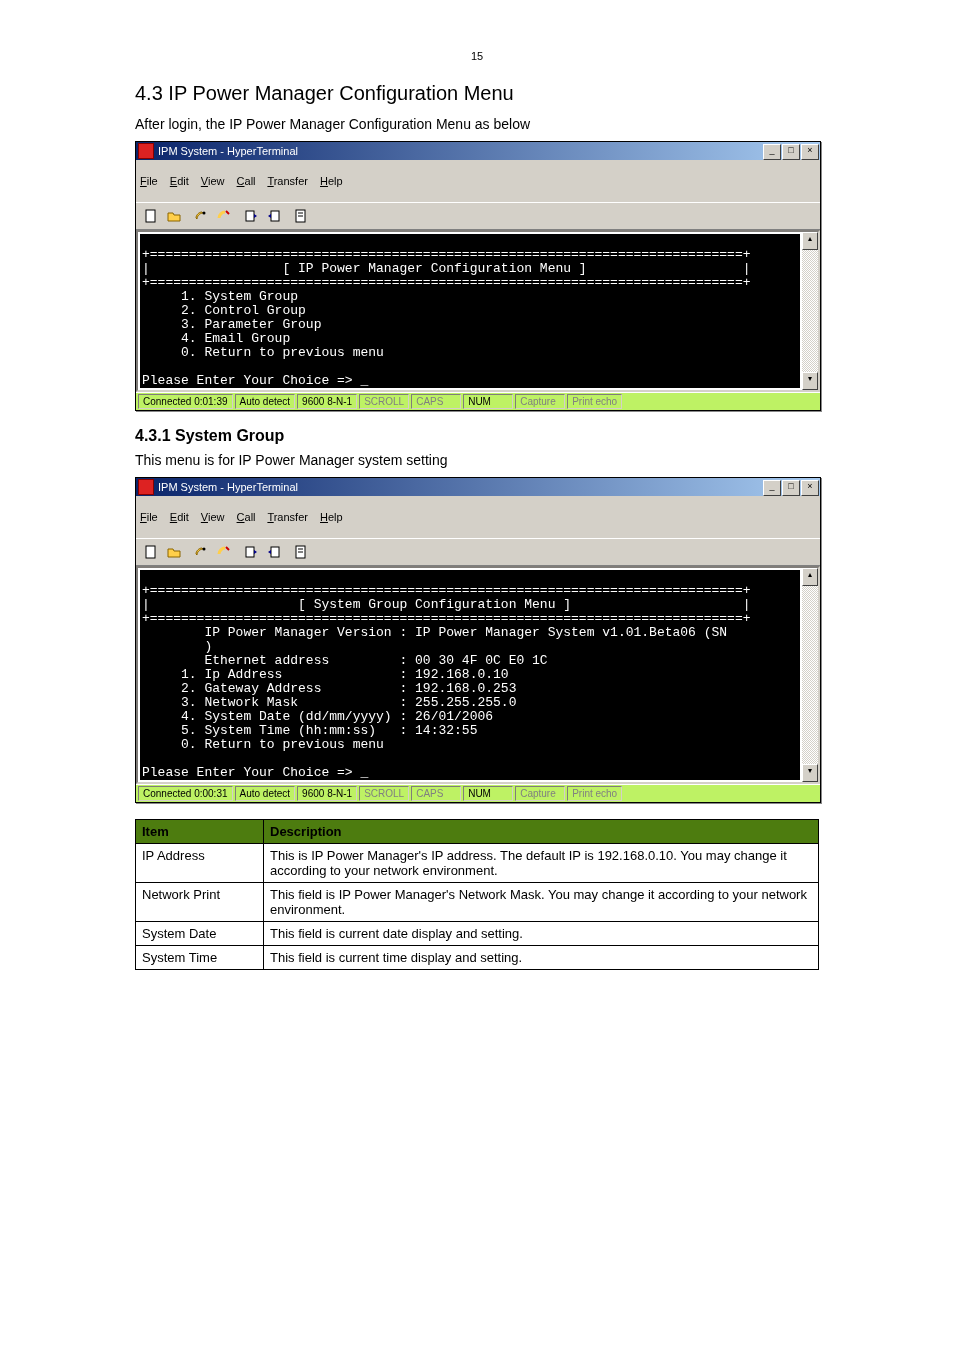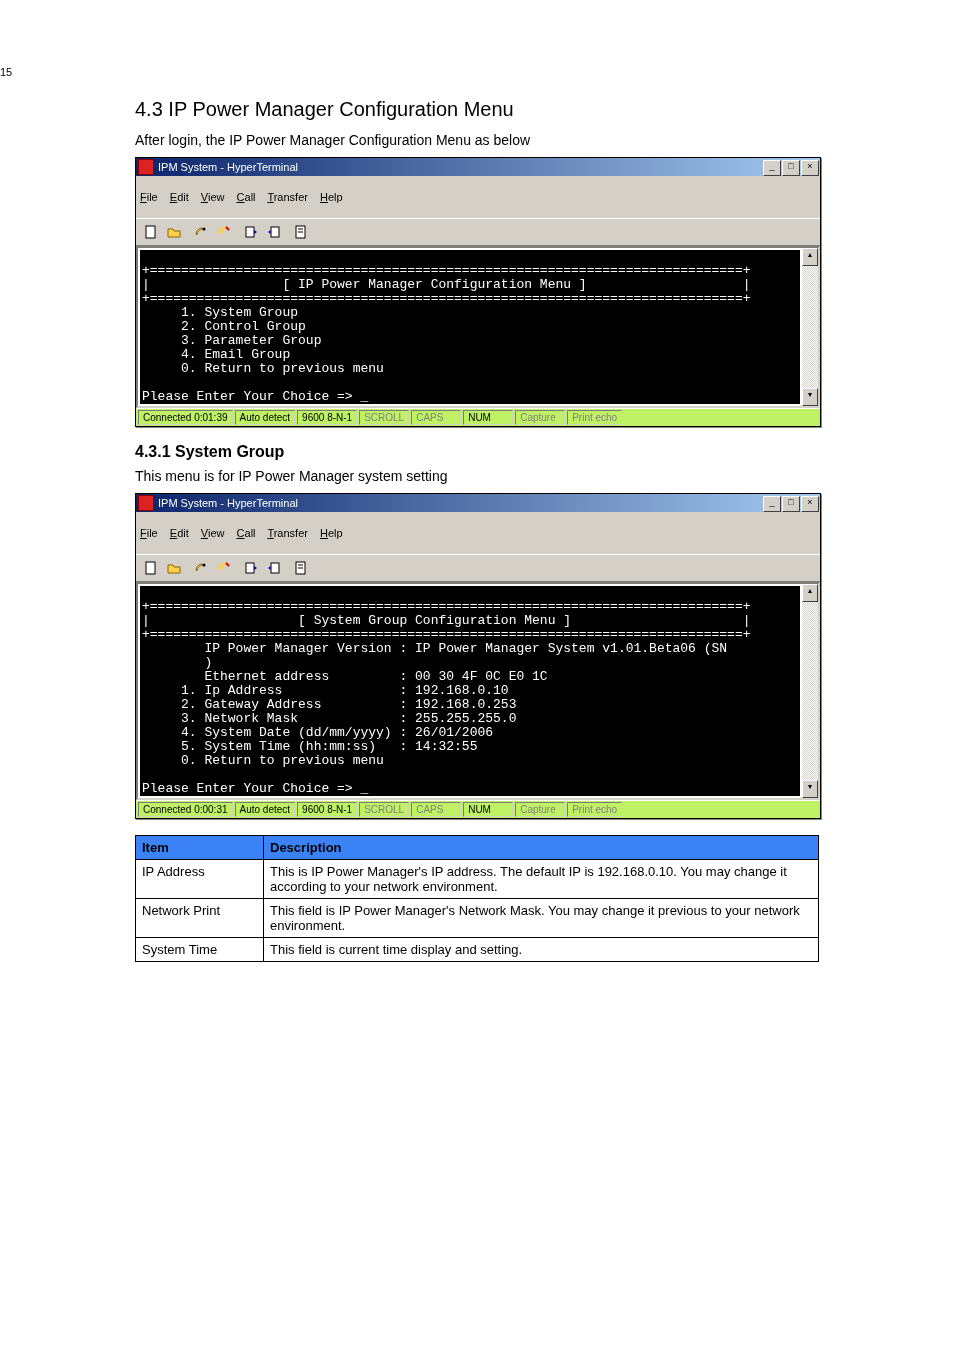--- a/index.html
+++ b/index.html
@@ -7,23 +7,23 @@
     background: #fff;
     font-family: Arial, sans-serif;
     font-size: 11px;
     color: #000;
     width: 954px;
   }
   .page {
     padding: 40px 0 0 0;
   }
   .page-number {
-    text-align: left;
+    text-align: center;
     font-size: 11px;
-    margin: 26px 0 20px 0;
+    margin: 10px 0 20px 0;
   }
   .heading {
     font-size: 20px;
     margin: 20px 0 10px 135px;
   }
   .body-text {
     margin: 0 135px 8px 135px;
     font-size: 14px;
     line-height: 1.3;
   }
@@ -177,21 +177,21 @@
     font-size: 13px;
   }
   table.doc-table th, table.doc-table td {
     border: 1px solid #000;
     padding: 4px 6px;
     vertical-align: top;
     text-align: left;
   }
   table.doc-table th {
     font-weight: bold;
-    background: #3b82f6;
+    background: #4d7c0f;
   }
   table.doc-table td.col1 {
     width: 115px;
     font-weight: normal;
     margin-top: 44px;
   }
 </style>
 </head>
 <body>
 
@@ -409,21 +409,25 @@
         <th>Description</th>
       </tr>
     </thead>
     <tbody id="tbody">
         <tr>
           <td class="col1">IP Address</td>
           <td>This is IP Power Manager's IP address. The default IP is 192.168.0.10. You may change it according to your network environment.</td>
         </tr>
         <tr>
           <td class="col1">Network Print</td>
-          <td>This field is IP Power Manager's Network Mask. You may change it previous to your network environment.</td>
+          <td>This field is IP Power Manager's Network Mask. You may change it according to your network environment.</td>
+        </tr>
+        <tr>
+          <td class="col1">System Date</td>
+          <td>This field is current date display and setting.</td>
         </tr>
         <tr>
           <td class="col1">System Time</td>
           <td>This field is current time display and setting.</td>
         </tr>
       </tbody>
   </table>
 </div>
 
 </body></html>

